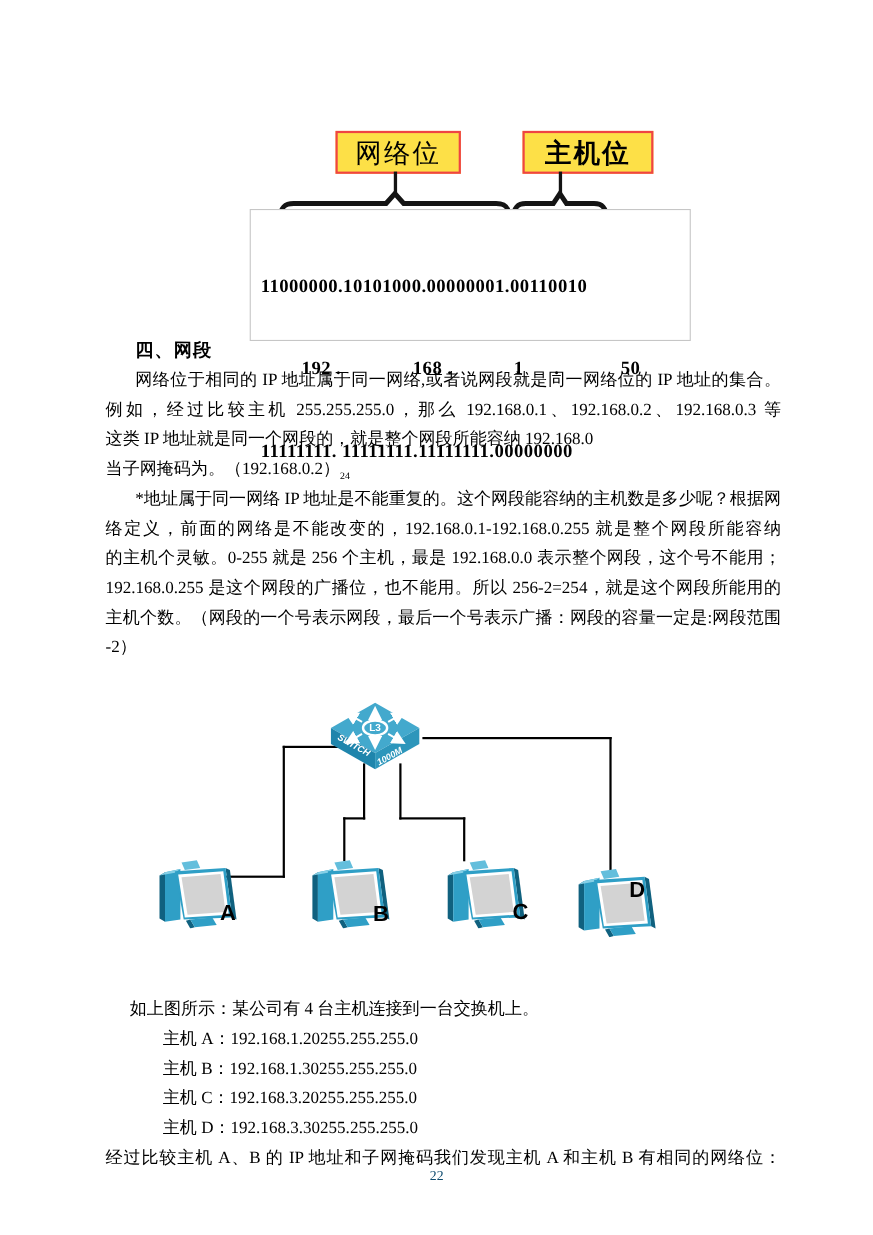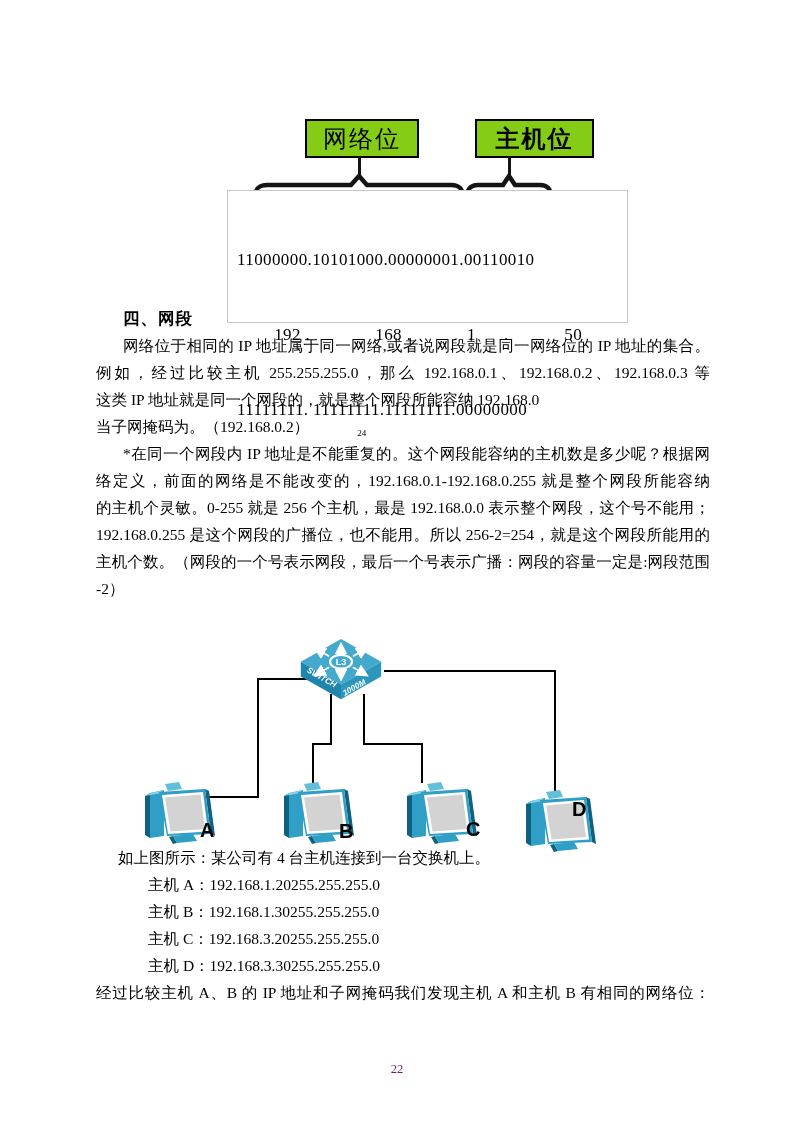--- a/index.html
+++ b/index.html
@@ -3,52 +3,52 @@
 <meta charset="utf-8">
 <style>
   html,body { margin:0; padding:0; background:#ffffff; }
   .page {
     position:relative; width:794px; height:1123px; background:#ffffff;
     font-family:"Liberation Serif","DejaVu Serif",serif; color:#000;
     overflow:hidden;
   }
   
   .label-box {
-    position:absolute; border:2px solid #000000; background:#84cc16;
+    position:absolute; border:2px solid #ef4444; background:#fde047;
     display:flex; align-items:center; justify-content:center;
     font-size:24px; letter-spacing:2px; font-weight:400;
   }
   .stem { position:absolute; width:3px; background:#141414; }
   .brace { position:absolute; }
   .binary-box {
     position:absolute; left:227px; top:190px; width:390px; height:112px;
     border:1px solid #c6c6c6; background:#fff;
-    font-size:17px; line-height:25px; padding:6px 0 13px 9px;
-    white-space:pre; letter-spacing:0.4px;
+    font-size:17px; line-height:25px; padding:6px 0 0 9px;
+    white-space:pre; letter-spacing:0.4px;font-weight:bold;
   }
   .binary-box div { height:25px; }
   
   .bodytext { position:absolute; left:96px; width:614px; font-size:15.5px; }
   .ln { height:27px; line-height:27px; white-space:nowrap; }
   .ind { padding-left:27px; }
   .just { white-space:normal; text-align:justify; text-align-last:justify; }
   .heading { font-weight:bold; font-size:16.5px; letter-spacing:1px; }
-  sub { font-size:9px; line-height:0;margin-left:48px; }
+  sub { font-size:9px; line-height:0; }
   
   .dline { position:absolute; background:#000; }
   .devicelabel {
     position:absolute; font-family:"Liberation Sans","DejaVu Sans",sans-serif;
     font-weight:bold; font-size:20px; line-height:1; color:#000;
   }
   .icon { position:absolute; }
   .host-line { padding-left:52px; }
   
   .pagenum {
     position:absolute; left:0; right:0; top:1062px; text-align:center;
-    font-size:12.5px; color:#701a75;
+    font-size:12.5px; color:#0c4a6e;
   }
 </style>
 </head>
 <body>
 
 <div class="page">
 
   <div class="label-box" style="left:305px; top:119px; width:110px; height:35px;">网络位</div>
   <div class="label-box" style="left:475px; top:119px; width:115px; height:35px;font-weight:bold;">主机位</div>
 
@@ -67,21 +67,21 @@
     <div>        192 .              168 .            1      .            50</div>
     <div>11111111. 11111111.11111111.00000000</div>
   </div>
 
   <div class="bodytext" style="top:305px;">
     <div class="ln ind heading">四、网段</div>
     <div class="ln ind just">网络位于相同的 IP 地址属于同一网络,或者说网段就是同一网络位的 IP 地址的集合。</div>
     <div class="ln just">例如，经过比较主机 255.255.255.0，那么 192.168.0.1、192.168.0.2、192.168.0.3 等</div>
     <div class="ln">这类 IP 地址就是同一个网段的，就是整个网段所能容纳 192.168.0</div>
     <div class="ln"><span>当子网掩码为。（192.168.0.2）</span><sub>24</sub></div>
-    <div class="ln ind just">*在同一个网段内 IP 地址是不能重复的。这个网段能容纳的主机数是多少呢？根据网</div>
+    <div class="ln ind just">*地址属于同一网络 IP 地址是不能重复的。这个网段能容纳的主机数是多少呢？根据网</div>
     <div class="ln just">络定义，前面的网络是不能改变的，192.168.0.1-192.168.0.255 就是整个网段所能容纳</div>
     <div class="ln just">的主机个灵敏。0-255 就是 256 个主机，最是 192.168.0.0 表示整个网段，这个号不能用；</div>
     <div class="ln just">192.168.0.255 是这个网段的广播位，也不能用。所以 256-2=254，就是这个网段所能用的</div>
     <div class="ln just">主机个数。（网段的一个号表示网段，最后一个号表示广播：网段的容量一定是:网段范围</div>
     <div class="ln">-2）</div>
   </div>
 
   <div class="dline" style="left:257px; top:678px; width:2px;  height:120px;"></div>
   <div class="dline" style="left:257px; top:678px; width:56px; height:2px;"></div>
   <div class="dline" style="left:194px; top:796px; width:65px; height:2px;"></div>
@@ -144,21 +144,21 @@
     </svg>
   <svg class="icon" style="left:524px; top:788px;" width="76" height="64">
       <use href="#pc"></use>
     </svg>
 
   <div class="devicelabel" style="left:200px; top:820px;">A</div>
   <div class="devicelabel" style="left:339px; top:821px;">B</div>
   <div class="devicelabel" style="left:466px; top:819px;">C</div>
   <div class="devicelabel" style="left:572px; top:799px;">D</div>
 
-  <div class="bodytext" style="top:844px;">
+  <div class="bodytext" style="top:904px;">
     <div class="ln" style="padding-left:22px;">如上图所示：某公司有 4 台主机连接到一台交换机上。</div>
     <div class="ln host-line">主机 A：192.168.1.20255.255.255.0</div>
     <div class="ln host-line">主机 B：192.168.1.30255.255.255.0</div>
     <div class="ln host-line">主机 C：192.168.3.20255.255.255.0</div>
     <div class="ln host-line">主机 D：192.168.3.30255.255.255.0</div>
     <div class="ln just">经过比较主机 A、B 的 IP 地址和子网掩码我们发现主机 A 和主机 B 有相同的网络位：</div>
   </div>
 
   <div class="pagenum">22</div>
 

